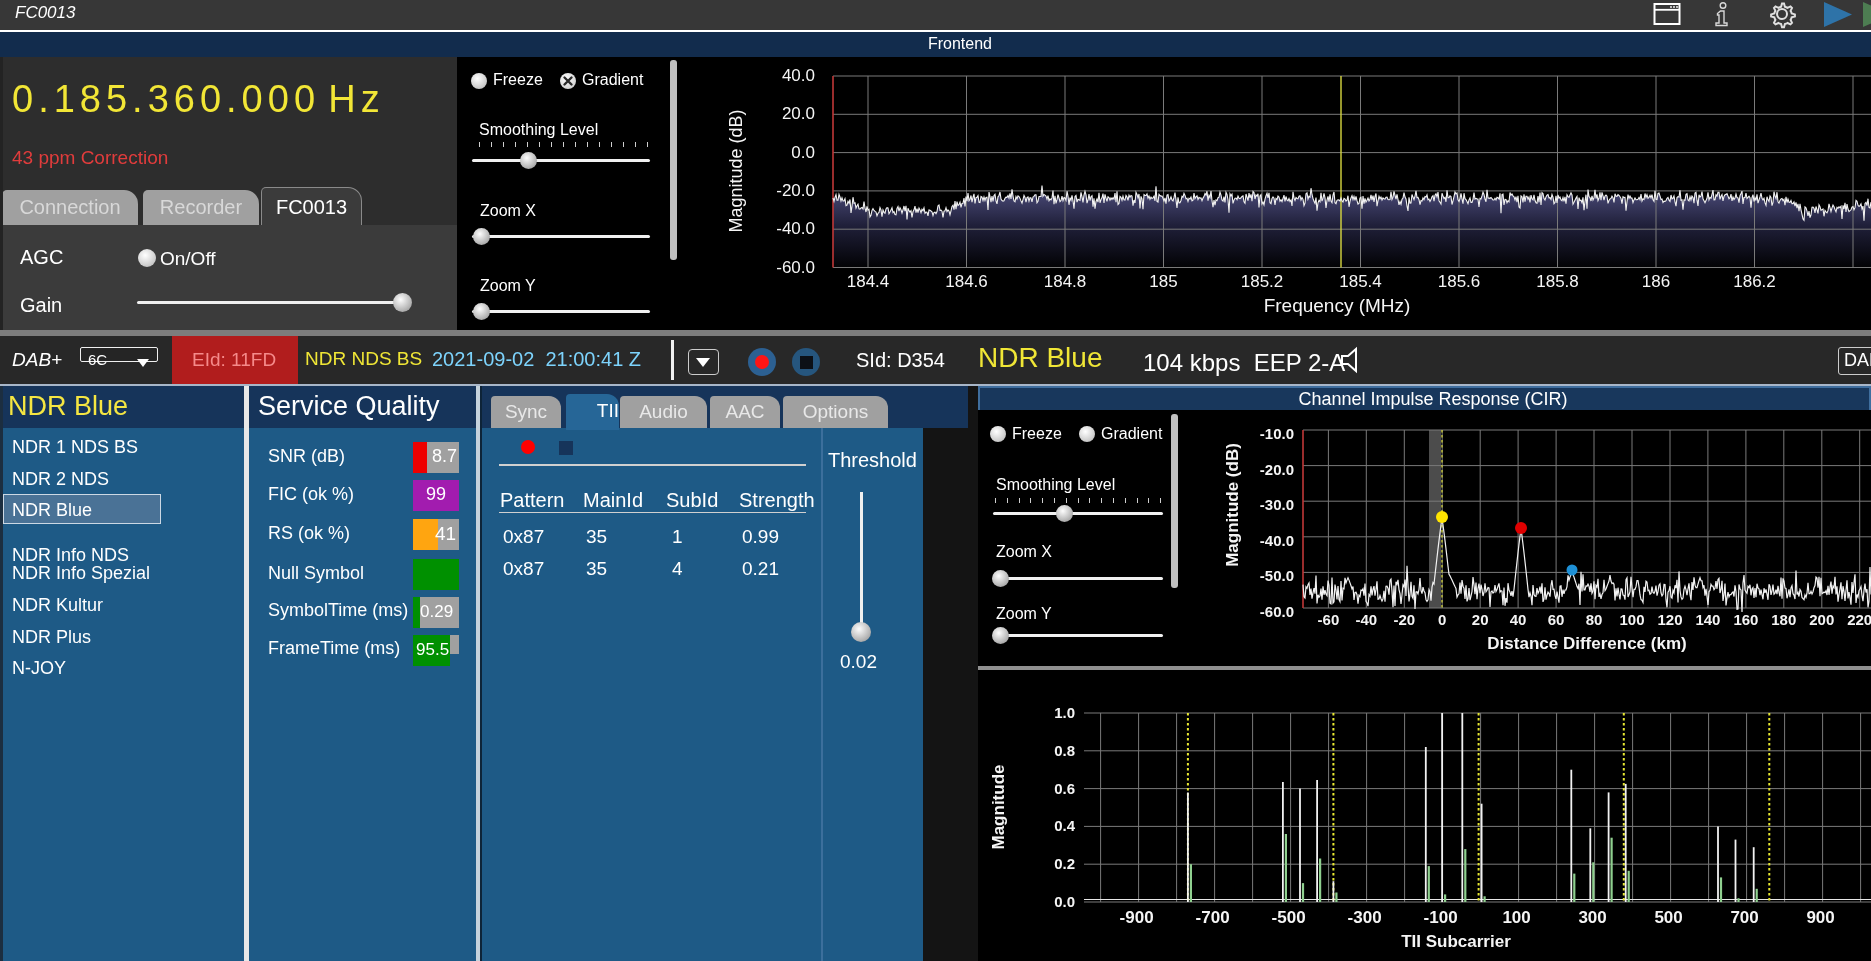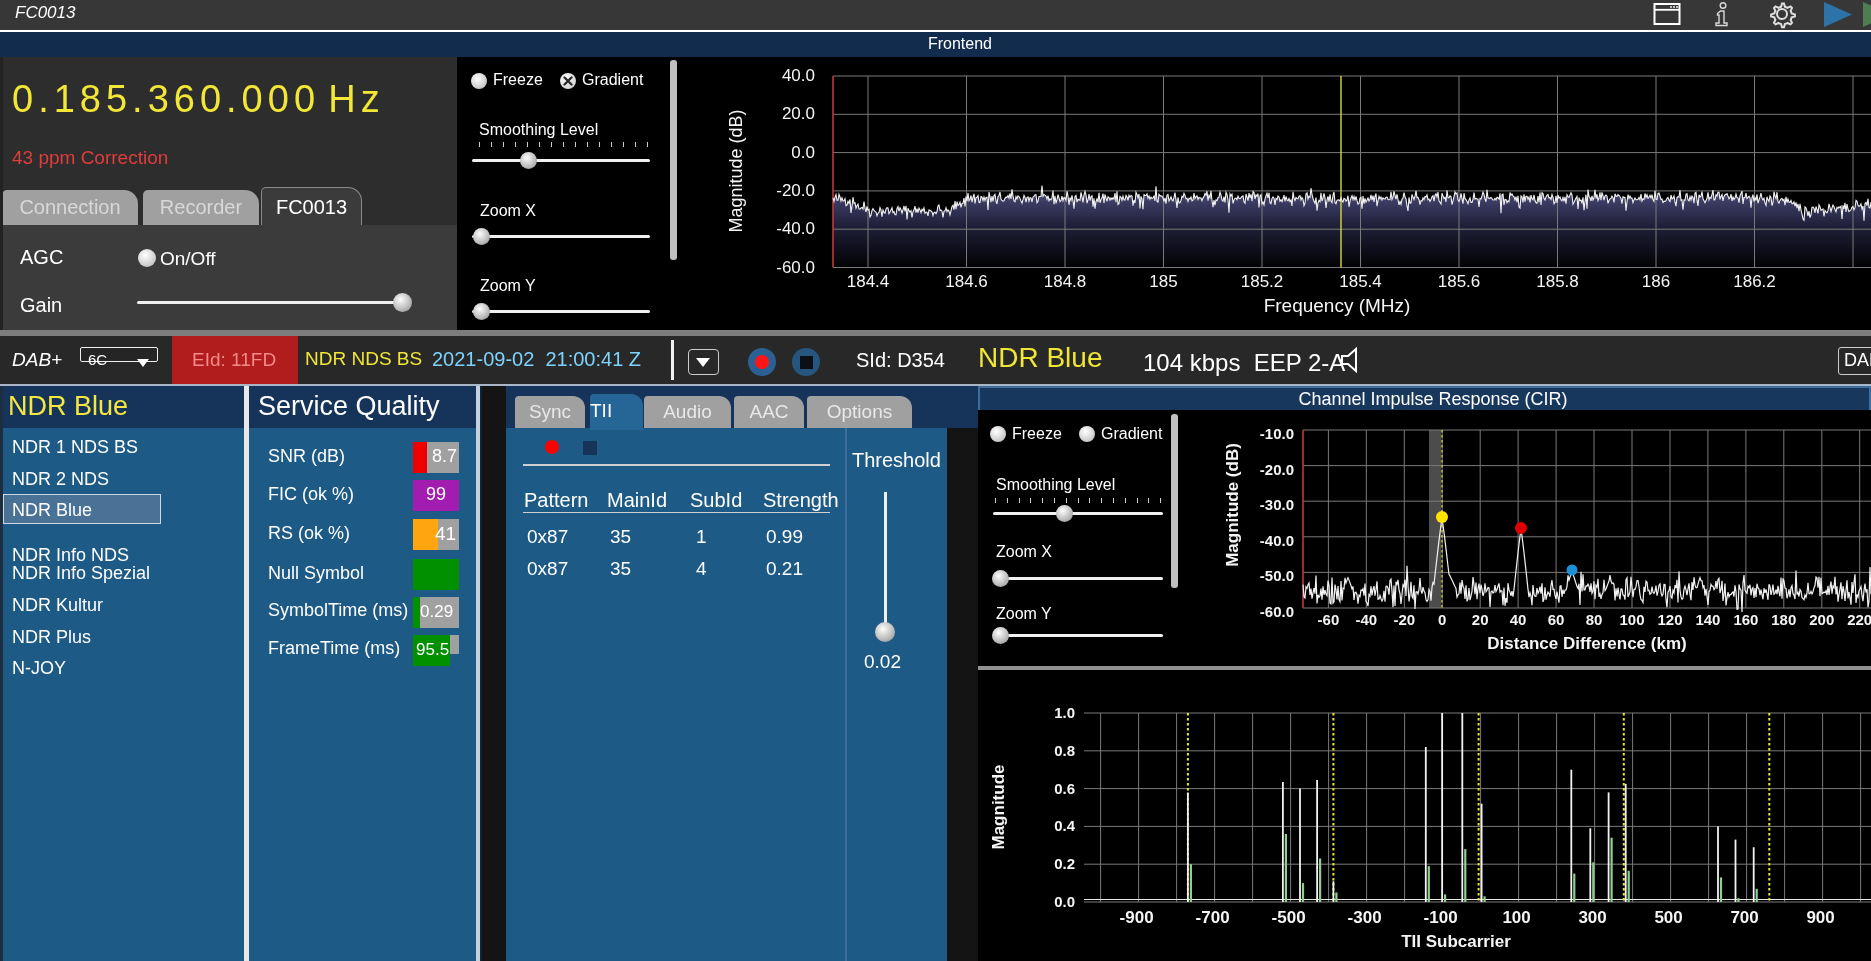--- a/index.html
+++ b/index.html
@@ -229,24 +229,24 @@
         <div class="abs" style="left:7px;top:5px;font-size:17px;">0.29</div>
       </div>
     <div class="abs" style="left:164px;top:249px;width:46px;height:19px;background:#a0a0a0;">
         <div class="abs" style="left:0;top:0;width:37px;height:31px;background:#009000;"></div>
         <div class="abs" style="left:3px;top:5px;font-size:17px;">95.5</div>
       </div>
   </div>
   <div class="abs" style="left:476px;top:0;width:4px;height:575px;background:#c5d2dc;"></div>
   <div class="abs" style="left:480px;top:0;width:2px;height:575px;background:#0e2438;"></div>
 
-  <div class="abs" style="left:482px;top:0;width:441px;height:575px;background:#1e5a86;margin-left:24px;">
+  <div class="abs" style="left:482px;top:0;width:441px;height:575px;background:#1e5a86;">
     <div class="abs" style="left:0;top:0;width:486px;height:42px;background:#16345a;"></div>
     <div class="abs" style="left:9px;top:10px;width:70px;height:32px;background:#a0a0a0;border-radius:4px 12px 0 0;color:#e8e8e8;font-size:19px;text-align:center;line-height:32px;">Sync</div>
-    <div class="abs" style="left:84px;top:8px;width:53px;height:36px;background:#266697;border-radius:4px 12px 0 0;color:#fff;font-size:19px;text-align:left;line-height:34px;">TII</div>
+    <div class="abs" style="left:84px;top:8px;width:53px;height:36px;background:#266697;border-radius:4px 12px 0 0;color:#fff;font-size:19px;text-align:right;line-height:34px;">TII</div>
     <div class="abs" style="left:138px;top:10px;width:87px;height:32px;background:#a0a0a0;border-radius:4px 12px 0 0;color:#e8e8e8;font-size:19px;text-align:center;line-height:32px;">Audio</div>
     <div class="abs" style="left:228px;top:10px;width:70px;height:32px;background:#a0a0a0;border-radius:4px 12px 0 0;color:#e8e8e8;font-size:19px;text-align:center;line-height:32px;">AAC</div>
     <div class="abs" style="left:301px;top:10px;width:105px;height:32px;background:#a0a0a0;border-radius:4px 12px 0 0;color:#e8e8e8;font-size:19px;text-align:center;line-height:32px;">Options</div>
     <div class="abs" style="left:39px;top:54px;width:14px;height:14px;border-radius:50%;background:#ff0000;"></div>
     <div class="abs" style="left:77px;top:55px;width:14px;height:14px;background:#16345a;"></div>
     <div class="abs" style="left:17px;top:78px;width:307px;height:2px;background:#d0d0d0;"></div>
     <div class="abs" style="left:18px;top:103px;font-size:20px;">Pattern</div>
     <div class="abs" style="left:101px;top:103px;font-size:20px;">MainId</div>
     <div class="abs" style="left:184px;top:103px;font-size:20px;">SubId</div>
     <div class="abs" style="left:257px;top:103px;font-size:20px;">Strength</div>

